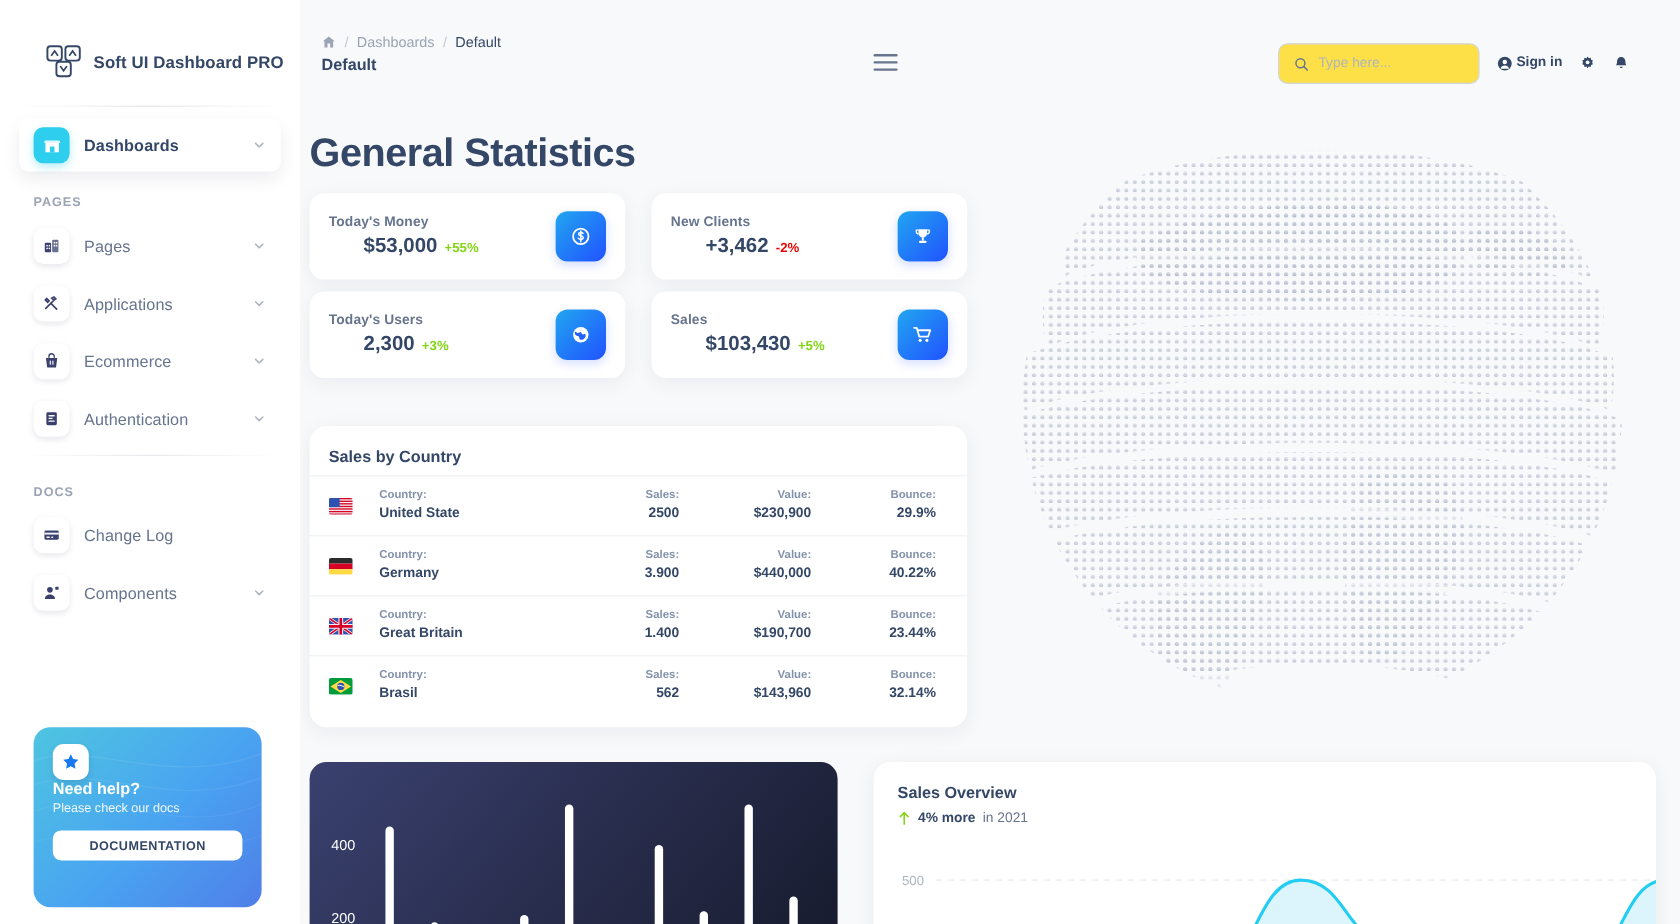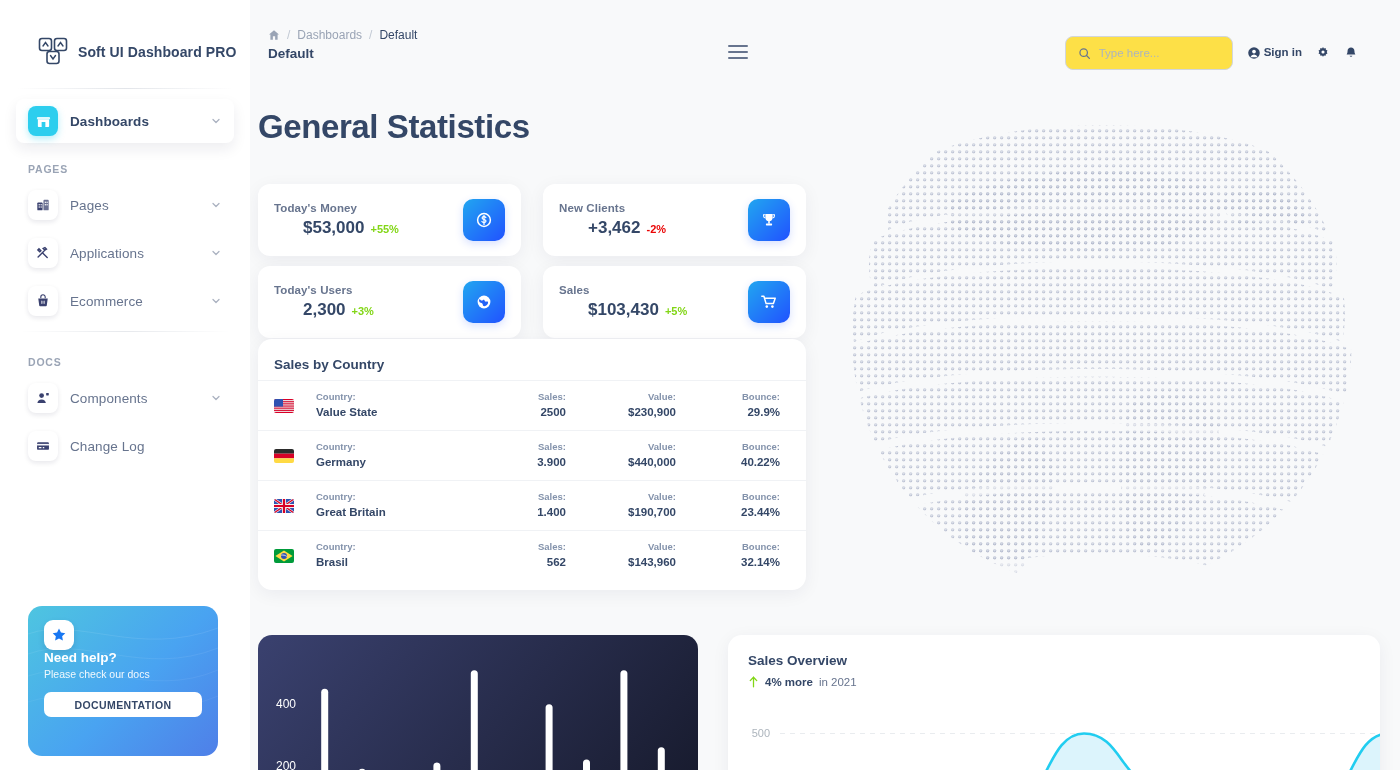--- a/index.html
+++ b/index.html
@@ -105,21 +105,21 @@
   .globe {
     position:absolute; right: 28px; top: -10px; width: 540px; height: 530px;
     opacity: .85; pointer-events:none;
   }
   .page-title {
     position:absolute; left: 8px; top: 18px;
     font-size: 33px; font-weight: 700; color:#344767; letter-spacing: -.4px;
   }
 
   
-  .cards { position:absolute; left: 8px; top: 94px; width: 548px; }
+  .cards { position:absolute; left: 8px; top: 71px; width: 548px; }
   .card-row { display:flex; gap: 22px; margin-bottom: 10px; }
   .mini-card {
     width: 263px; height: 72px; background:#fff; border-radius: 12px;
     box-shadow: 0 4px 18px rgba(20,20,60,.06);
     display:flex; align-items:center; justify-content:space-between;
     padding: 0 16px 0 16px;
   }
   .mc-label { font-size: 11.5px; font-weight:700; color:#67748e; letter-spacing:.1px; }
   .mc-valrow { display:flex; align-items:baseline; gap:6px; margin-top: 4px; }
   .mc-value { font-size: 17px; font-weight: 700; color:#344767;margin-left:29px; }
@@ -128,21 +128,21 @@
   .mc-delta.down { color:#ea0606; }
   .mc-icon {
     width: 42px; height: 42px; border-radius: 10px;
     background: linear-gradient(135deg, #21a6f0 0%, #2152ff 100%);
     display:flex; align-items:center; justify-content:center;
     box-shadow: 0 3px 8px rgba(33,82,255,.18);
   }
 
   
   .sbc {
-    position:absolute; left: 8px; top: 249px; width: 548px;
+    position:absolute; left: 8px; top: 265px; width: 548px;
     background:#fff; border-radius: 14px; box-shadow: 0 4px 18px rgba(20,20,60,.06);
     padding: 18px 0 10px 0;
   }
   .sbc-title { font-size: 13.5px; font-weight: 700; color:#344767; padding: 0 16px 8px 16px; }
   .sbc-row { display:flex; align-items:center; height: 50px; border-top: 1px solid #f0f2f5; padding: 0 16px; }
   .sbc-row:first-of-type { border-top: none; }
   .flag { width: 20px; height: 14px; border-radius: 2px; flex:0 0 20px; overflow:hidden; margin-right: 22px; }
   .col { display:flex; flex-direction:column; }
   .col-h { font-size: 9.5px; color:#8392ab; font-weight:700; line-height: 1.45; }
   .col-v { font-size: 11.5px; color:#344767; font-weight:700; line-height: 1.45; }
@@ -247,50 +247,64 @@
             <rect x="6.2" y="7.4" width="1.1" height="4" rx=".5" fill="#fff"></rect>
             <rect x="8.7" y="7.4" width="1.1" height="4" rx=".5" fill="#fff"></rect>
           </svg>
         </span>
         <span class="nav-label">Ecommerce</span>
         <svg class="chev" viewBox="0 0 12 12">
             <path d="M3 4.5L6 7.5L9 4.5" fill="none" stroke="#67748e" stroke-width="1.3" stroke-linecap="round" stroke-linejoin="round"></path>
           </svg>
       </div>
 
-
-      <div class="nav-divider"></div>
-
-      <div class="nav-section">DOCS</div>
-
-
       <div class="nav-item">
         <span class="nav-icon">
           <svg width="14" height="14" viewBox="0 0 16 16">
-            <circle cx="6.4" cy="5.2" r="2.7" fill="#3a416f"></circle>
-            <path d="M1.6 13.8c0-2.6 2.1-4.2 4.8-4.2s4.8 1.6 4.8 4.2H1.6z" fill="#3a416f"></path>
-            <rect x="11.6" y="2.2" width="3" height="3" rx=".5" fill="#3a416f"></rect>
-          </svg>
-        </span>
-        <span class="nav-label">Components</span>
+            <rect x="3" y="1.8" width="10" height="12.4" rx="1.4" fill="#3a416f"></rect>
+            <rect x="5" y="4.4" width="6" height="1.3" rx=".6" fill="#fff"></rect>
+            <rect x="5" y="7" width="4" height="1.3" rx=".6" fill="#fff"></rect>
+            <rect x="5" y="9.6" width="6" height="1.3" rx=".6" fill="#fff"></rect>
+          </svg>
+        </span>
+        <span class="nav-label">Authentication</span>
         <svg class="chev" viewBox="0 0 12 12">
             <path d="M3 4.5L6 7.5L9 4.5" fill="none" stroke="#67748e" stroke-width="1.3" stroke-linecap="round" stroke-linejoin="round"></path>
           </svg>
       </div>
+
+      <div class="nav-divider"></div>
+
+      <div class="nav-section">DOCS</div>
+
 
       <div class="nav-item">
         <span class="nav-icon">
           <svg width="14" height="14" viewBox="0 0 16 16">
             <rect x="1.2" y="3.6" width="13.6" height="8.8" rx="1.4" fill="#3a416f"></rect>
             <rect x="1.2" y="5.6" width="13.6" height="1.8" fill="#fff" opacity=".95"></rect>
             <rect x="3" y="9.2" width="3.4" height="1.5" rx=".7" fill="#fff"></rect>
             <rect x="7.6" y="9.2" width="2" height="1.5" rx=".7" fill="#fff"></rect>
           </svg>
         </span>
         <span class="nav-label">Change Log</span>
+      </div>
+
+      <div class="nav-item">
+        <span class="nav-icon">
+          <svg width="14" height="14" viewBox="0 0 16 16">
+            <circle cx="6.4" cy="5.2" r="2.7" fill="#3a416f"></circle>
+            <path d="M1.6 13.8c0-2.6 2.1-4.2 4.8-4.2s4.8 1.6 4.8 4.2H1.6z" fill="#3a416f"></path>
+            <rect x="11.6" y="2.2" width="3" height="3" rx=".5" fill="#3a416f"></rect>
+          </svg>
+        </span>
+        <span class="nav-label">Components</span>
+        <svg class="chev" viewBox="0 0 12 12">
+            <path d="M3 4.5L6 7.5L9 4.5" fill="none" stroke="#67748e" stroke-width="1.3" stroke-linecap="round" stroke-linejoin="round"></path>
+          </svg>
       </div>
     </nav>
 
     <div class="help-card">
       <svg class="help-wave" viewBox="0 0 190 150" preserveAspectRatio="none">
         <path d="M0 28 C50 10 110 52 190 22" stroke="#fff" stroke-width="1" fill="none" opacity=".35"></path>
         <path d="M0 48 C55 28 115 72 190 42" stroke="#fff" stroke-width="1" fill="none" opacity=".3"></path>
         <path d="M0 70 C60 50 120 94 190 64" stroke="#fff" stroke-width="1" fill="none" opacity=".25"></path>
         <path d="M0 96 C60 76 120 120 190 90" stroke="#fff" stroke-width="1" fill="none" opacity=".2"></path>
       </svg>
@@ -489,21 +503,21 @@
                 <rect y="6.5" width="20" height="1.1"></rect>
                 <rect y="8.6" width="20" height="1.1"></rect>
                 <rect y="10.8" width="20" height="1.1"></rect>
                 <rect y="12.9" width="20" height="1.1"></rect>
               </g>
             <rect width="9" height="7.6" fill="#2e52b2"></rect>
           </svg>
         </span>
         <div class="col c-country">
           <span class="col-h">Country:</span>
-          <span class="col-v">Value State</span>
+          <span class="col-v">United State</span>
         </div>
         <div class="col c-sales">
           <span class="col-h">Sales:</span>
           <span class="col-v">2500</span>
         </div>
         <div class="col c-value">
           <span class="col-h">Value:</span>
           <span class="col-v">$230,900</span>
         </div>
         <div class="col c-bounce">

